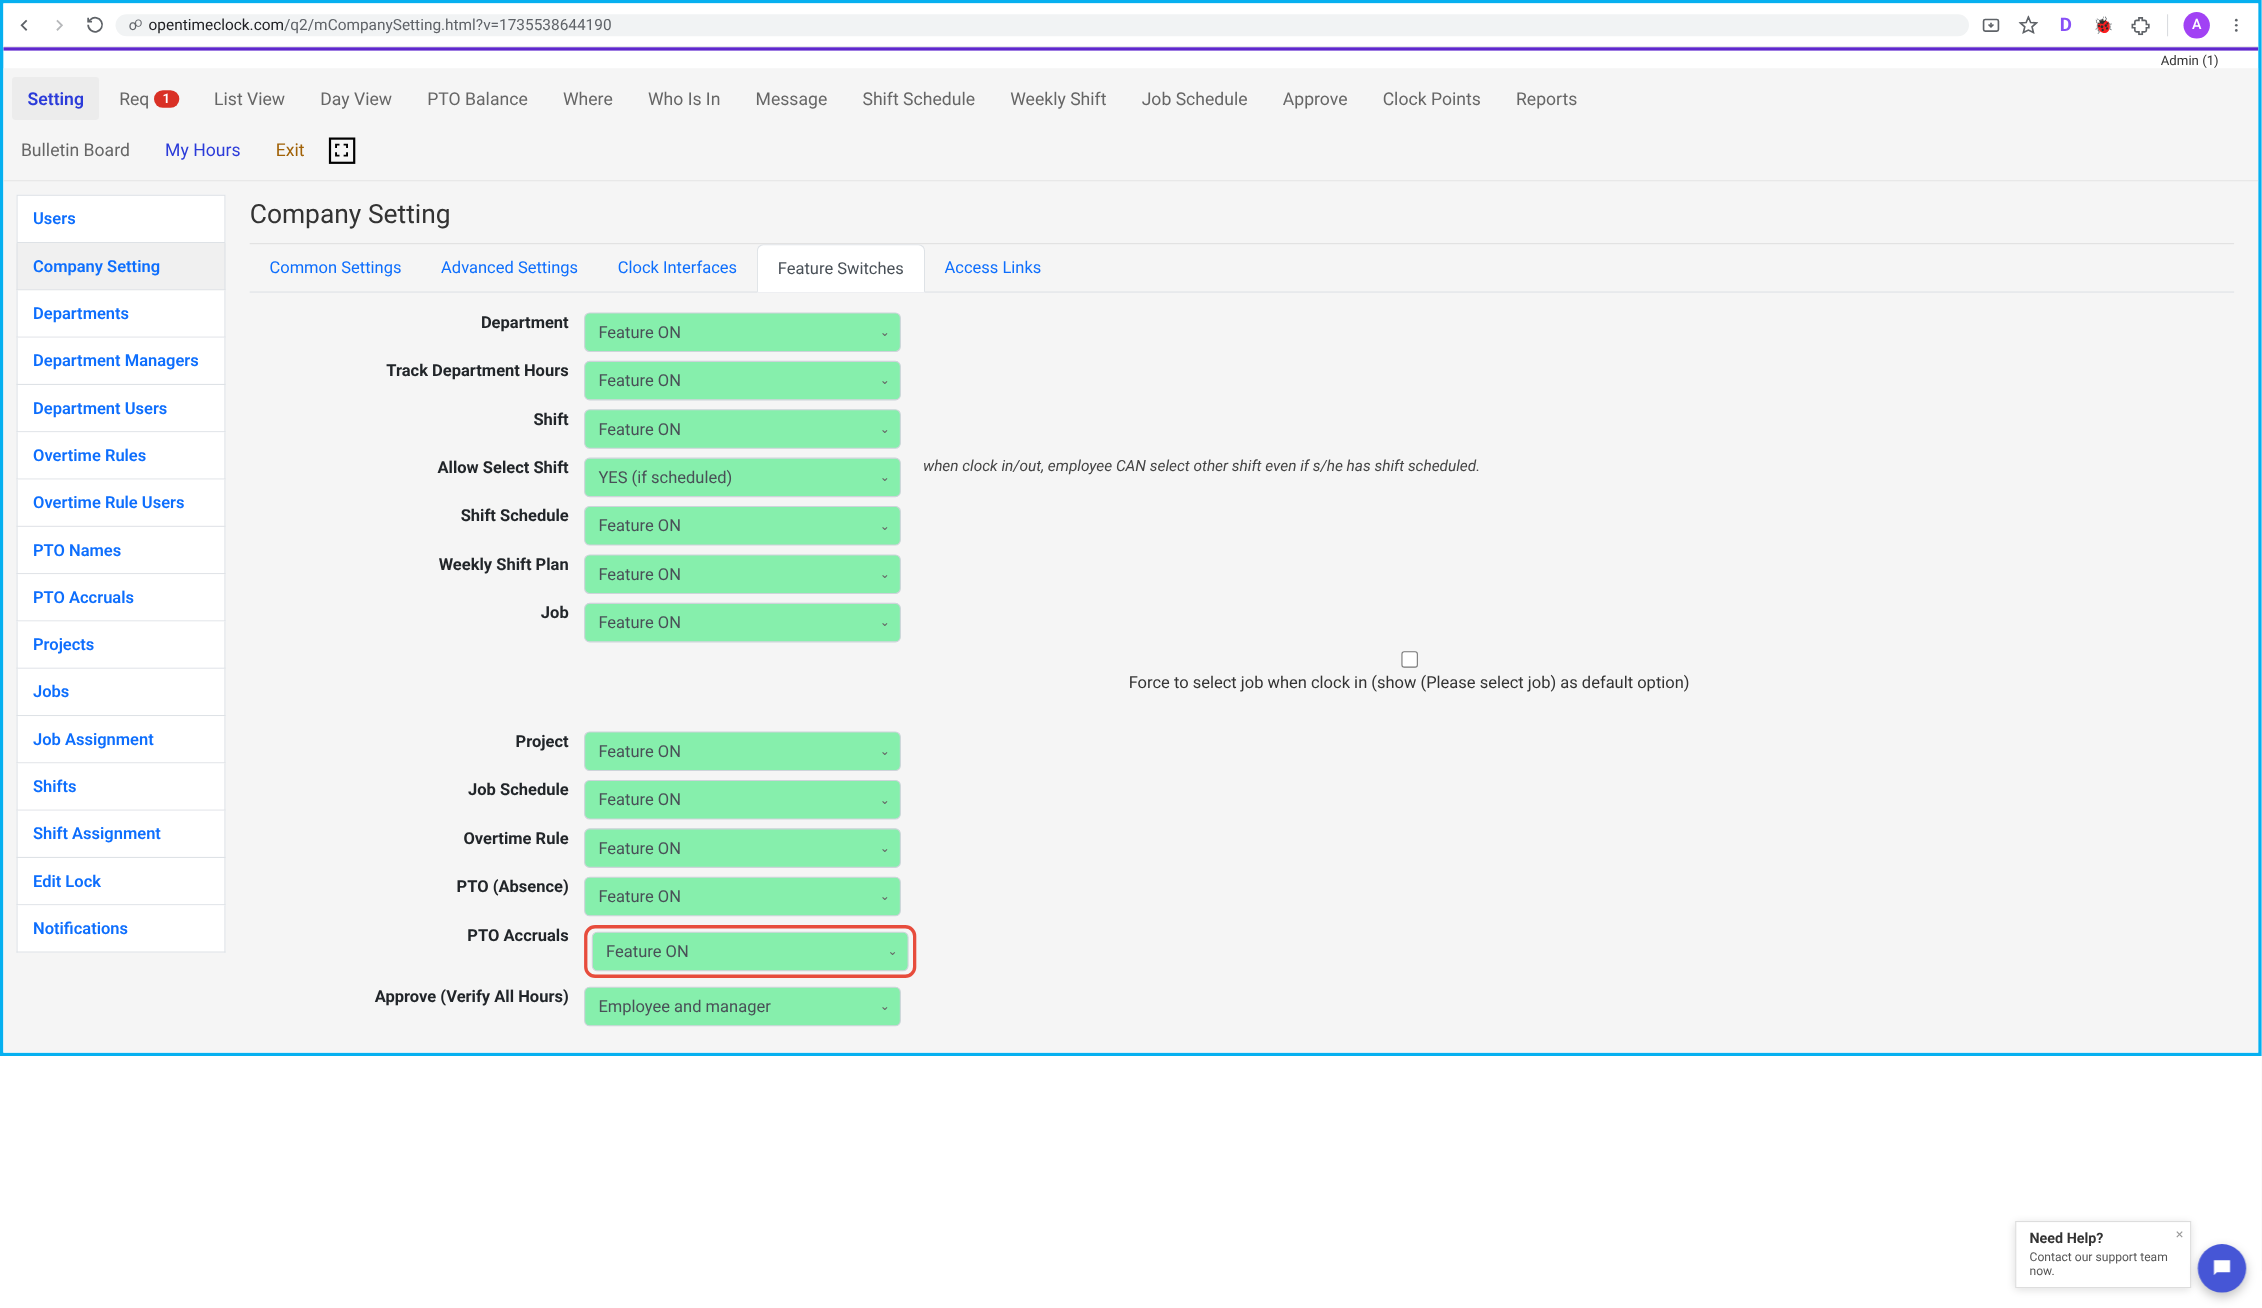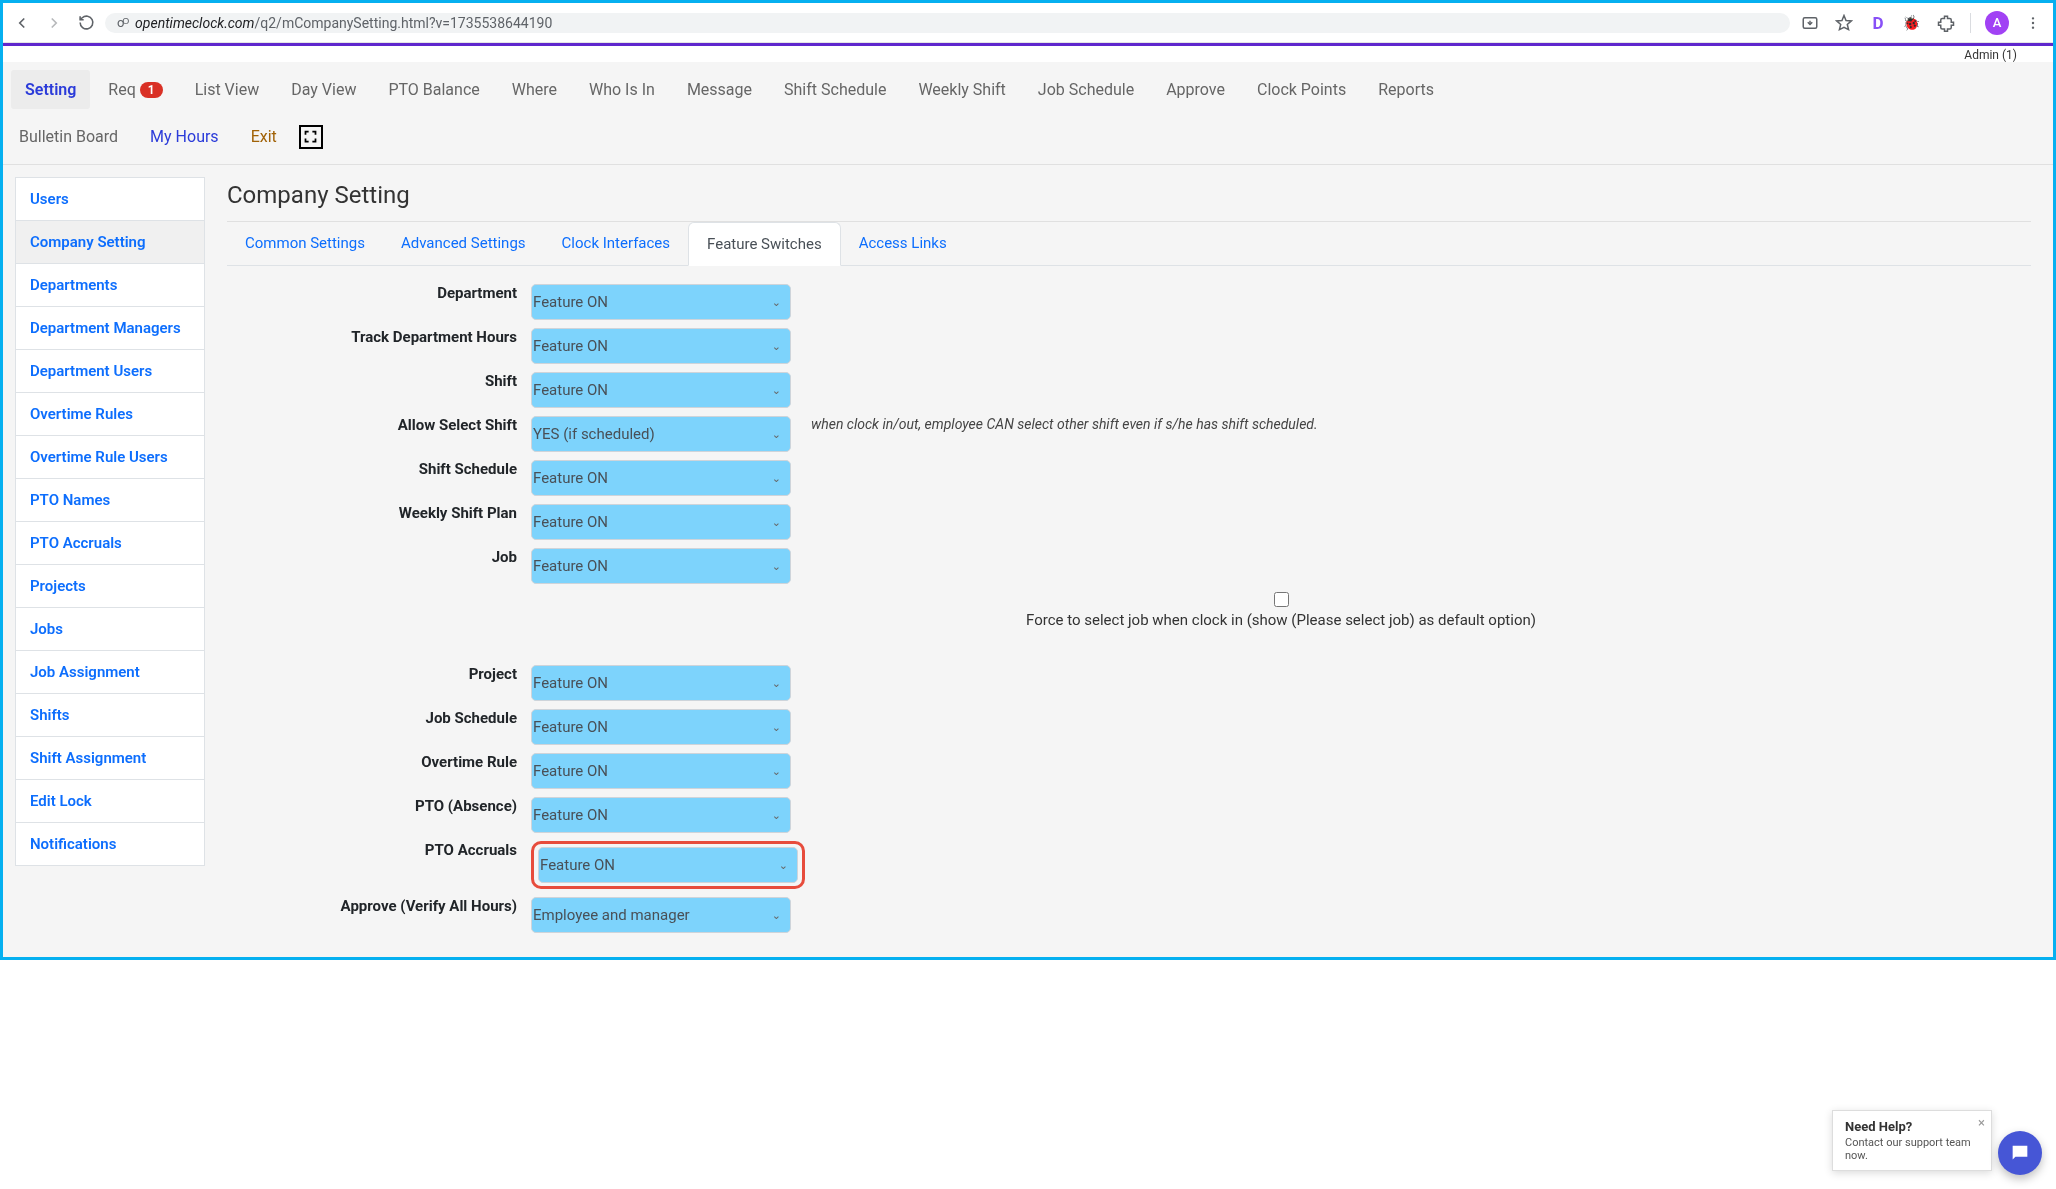--- a/index.html
+++ b/index.html
@@ -28,21 +28,21 @@
       background: #f1f3f4;
       border-radius: 15px;
       display: flex;
       align-items: center;
       padding: 0 12px;
       gap: 8px;
       color: #5f6368;
       font-size: 14px;
     }
     .url-bar .url-text { color: #202124; }
-    .url-bar .domain { color: #202124; font-style: italic; }
+    .url-bar .domain { color: #202124; }
     .url-bar .path { color: #5f6368; }
     .ext-icons { display: flex; gap: 14px; align-items: center; }
     .ext-icon { width: 20px; height: 20px; display: flex; align-items: center; justify-content: center; font-size: 15px; }
     .avatar { width: 24px; height: 24px; border-radius: 50%; background: #a142f4; color: #fff; display: flex; align-items: center; justify-content: center; font-size: 13px; font-weight: 500; }
     .vert-sep { width:1px; height:20px; background:#dadce0; }
     
     .top-border { height: 3px; background: #5f27cd; }
     
     .header-line {
       text-align: right;
@@ -163,26 +163,26 @@
     }
     .form-label {
       width: 290px;
       text-align: right;
       font-weight: 700;
       font-size: 15px;
       color: #212529;
     }
     .form-control-wrap { flex: 0 0 260px; position: relative; }
     .form-select {
-      width: 260px;
+      width: 288px;
       height: 36px;
-      padding: 6px 30px 6px 1px;
+      padding: 6px 30px 6px 12px;
       border: 1px solid #ced4da;
       border-radius: 5px;
-      background: #7dd3fc;
+      background: #86efac;
       font-size: 15px;
       color: #495057;
       appearance: none;
       display: flex;
       align-items: center;
       justify-content: space-between;
       cursor: pointer;
     }
     .chev { position: absolute; right: 10px; top: 50%; transform: translateY(-50%); color: #666; pointer-events: none; font-size: 11px; }
     .highlight-box {

